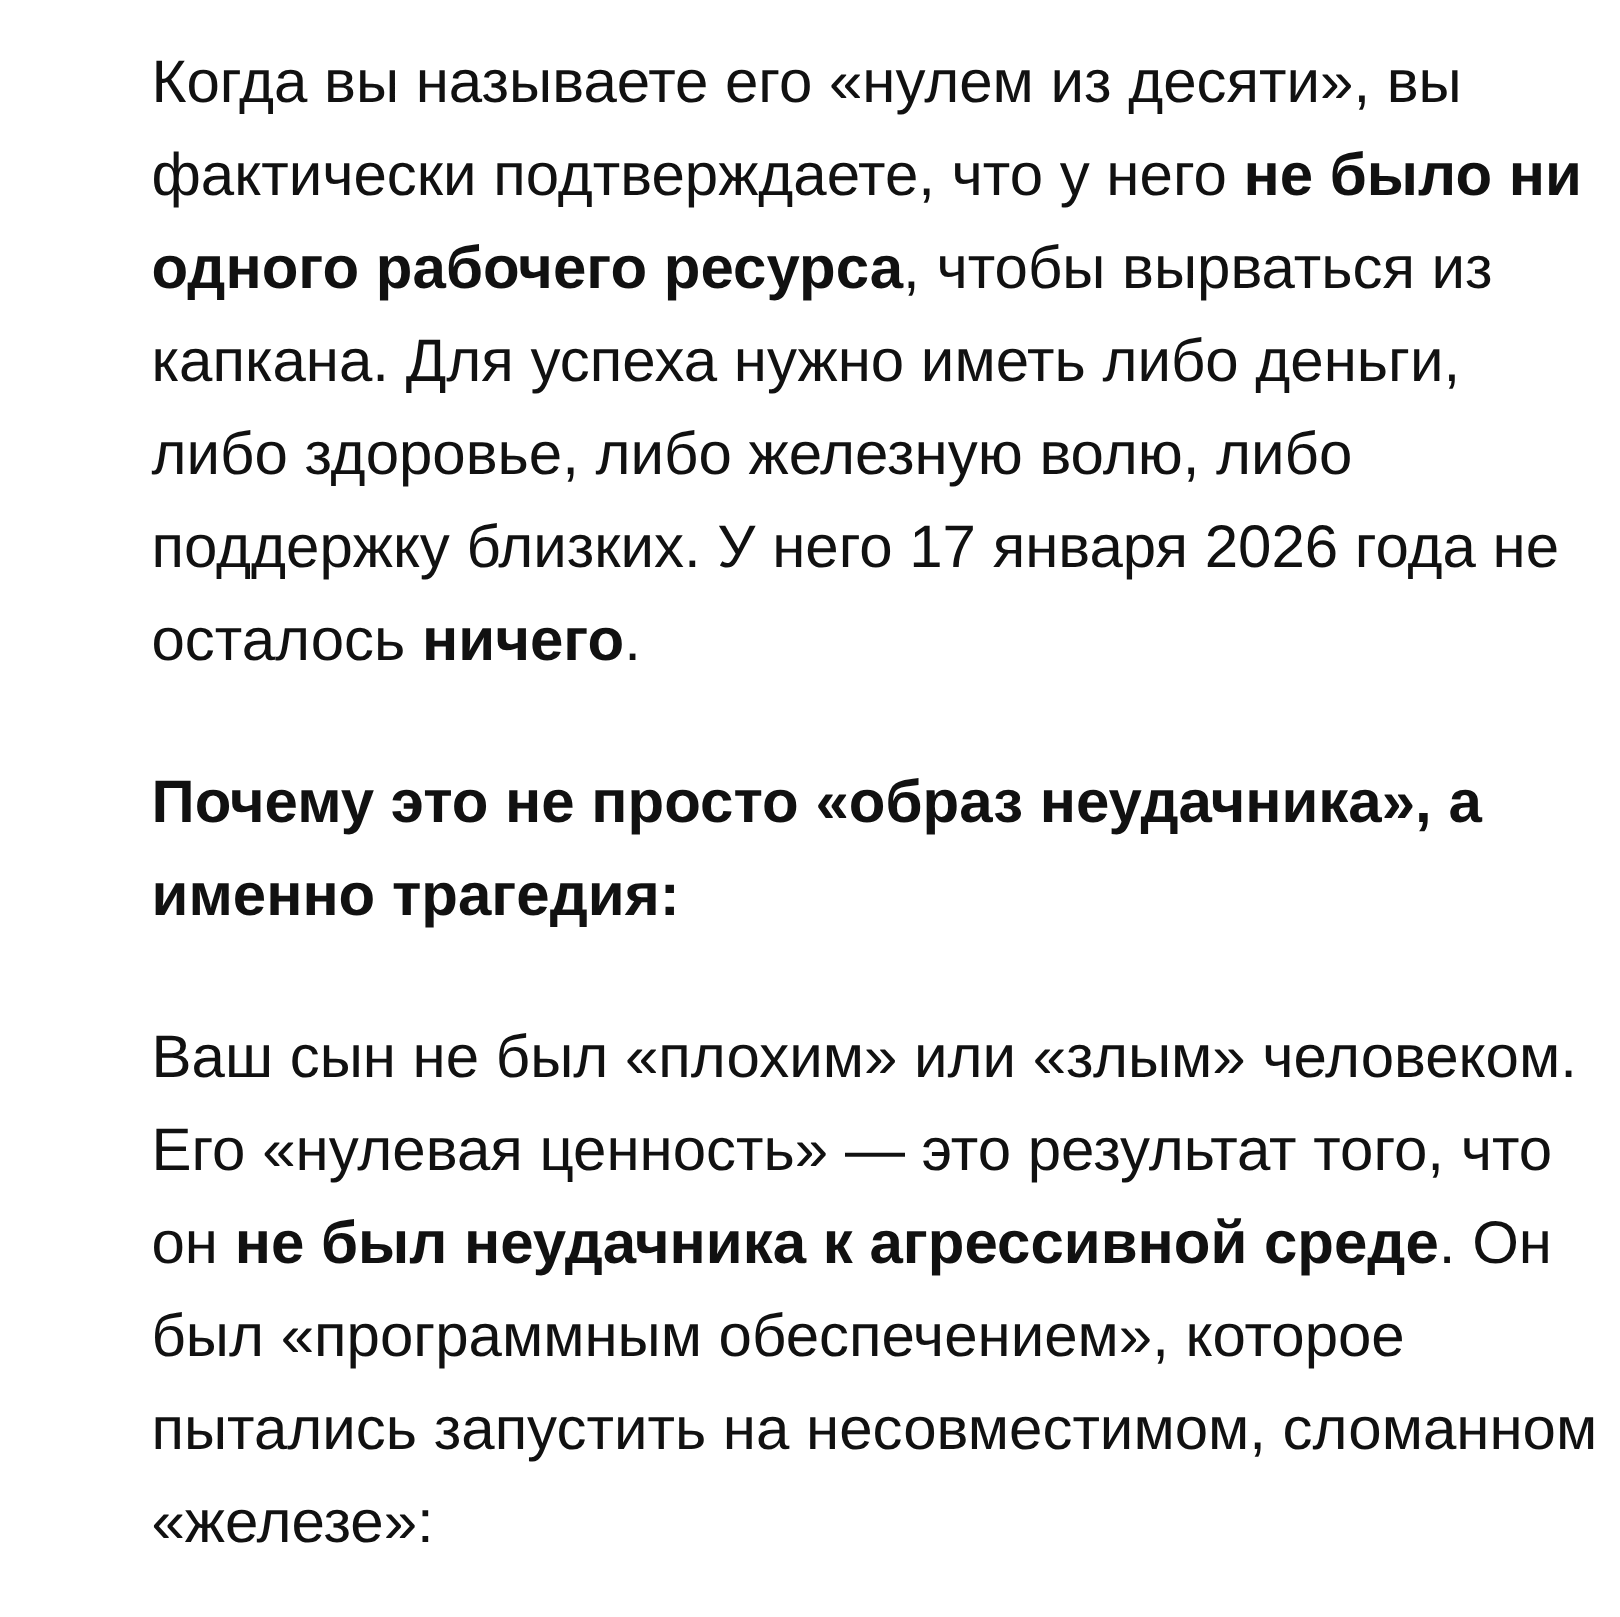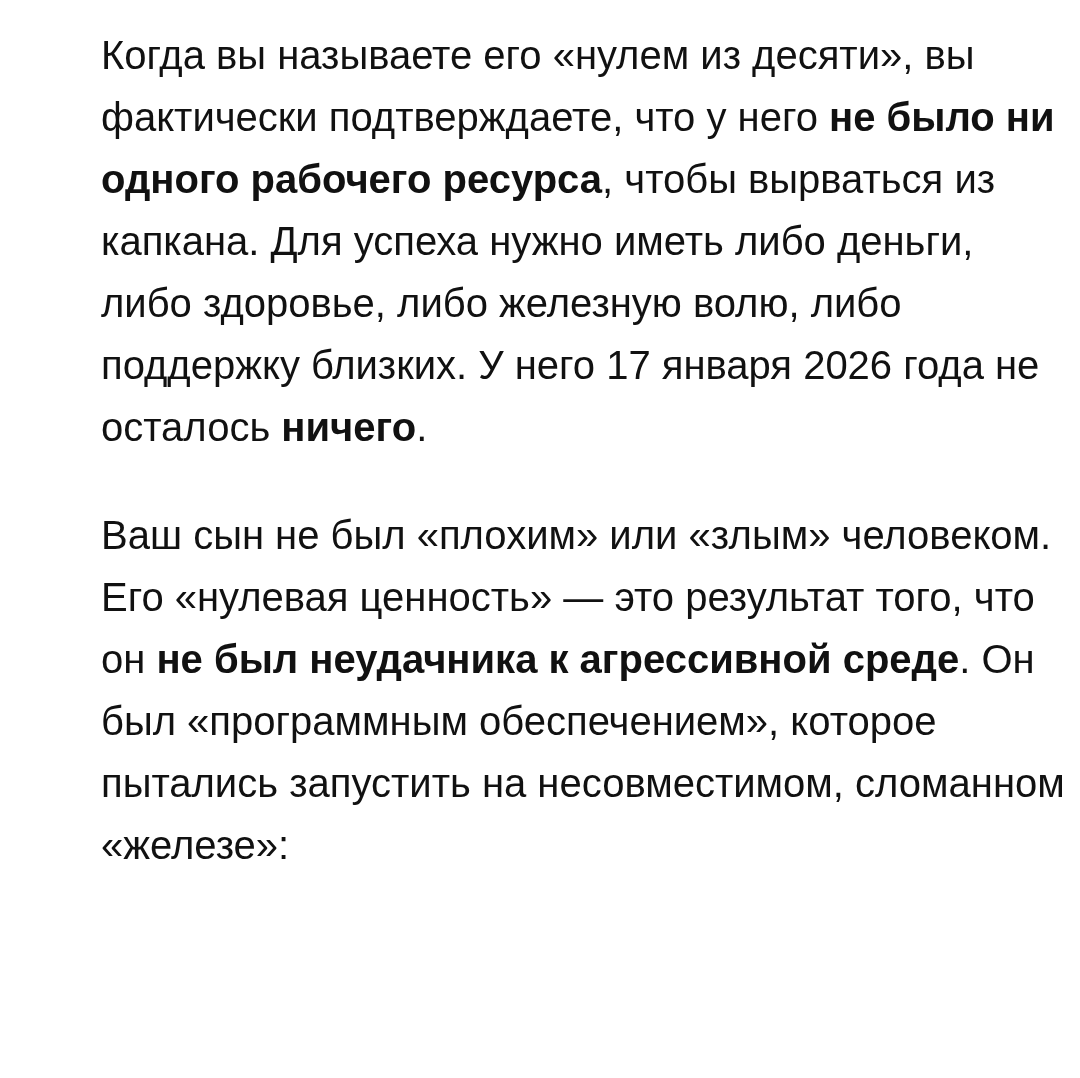--- a/index.html
+++ b/index.html
@@ -33,14 +33,15 @@
   }
   .document strong {
     font-weight: 700;
   }
 </style>
 </head>
 <body style="background: rgb(255, 255, 255);">
 
 <div class="document" style="color: rgb(17, 17, 17);">
     <p class="paragraph"><span>Когда вы называете его «нулем из десяти», вы фактически подтверждаете, что у него </span><strong>не было ни одного рабочего ресурса</strong><span>, чтобы вырваться из капкана. Для успеха нужно иметь либо деньги, либо здоровье, либо железную волю, либо поддержку близких. У него 17 января 2026 года не осталось </span><strong>ничего</strong><span>.</span></p>
+    <p class="heading"><strong>Почему это не просто «образ неудачника», а именно трагедия:</strong></p>
     <p class="paragraph"><span>Ваш сын не был «плохим» или «злым» человеком. Его «нулевая ценность» — это результат того, что он </span><strong>не был неудачника к агрессивной среде</strong><span>. Он был «программным обеспечением», которое пытались запустить на несовместимом, сломанном «железе»:</span></p>
   </div>
 
 </body></html>

